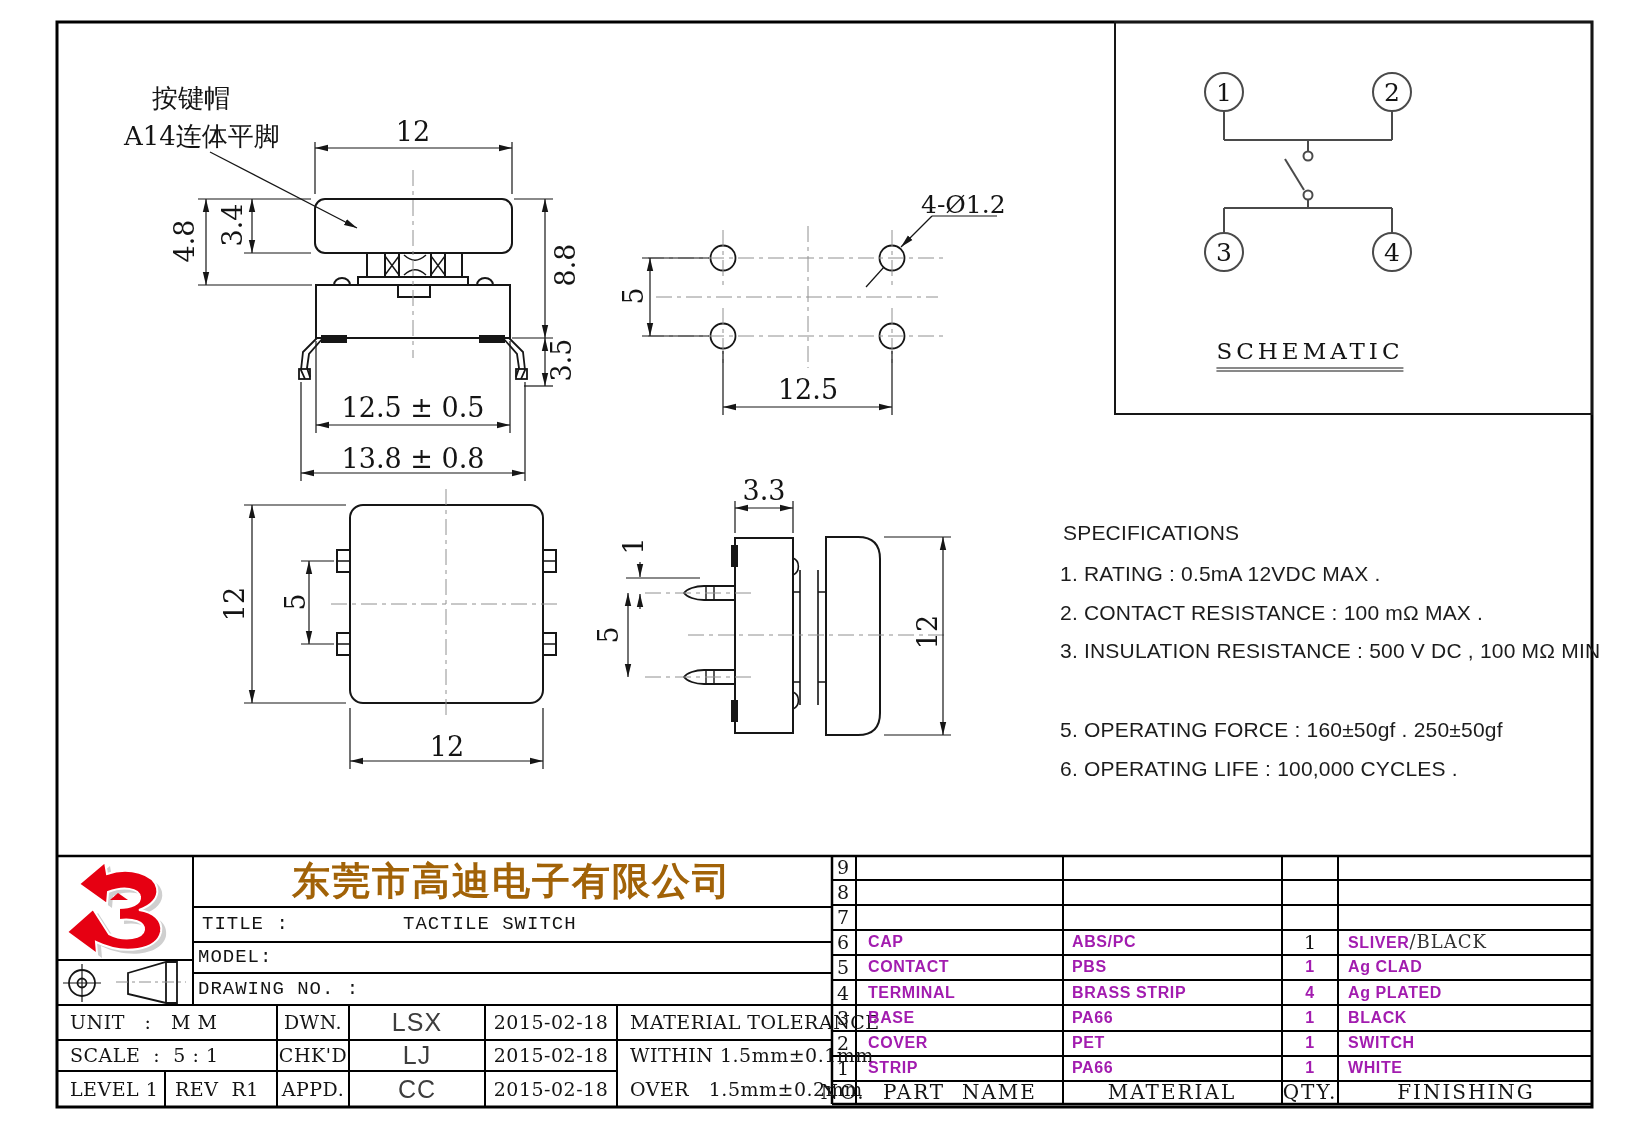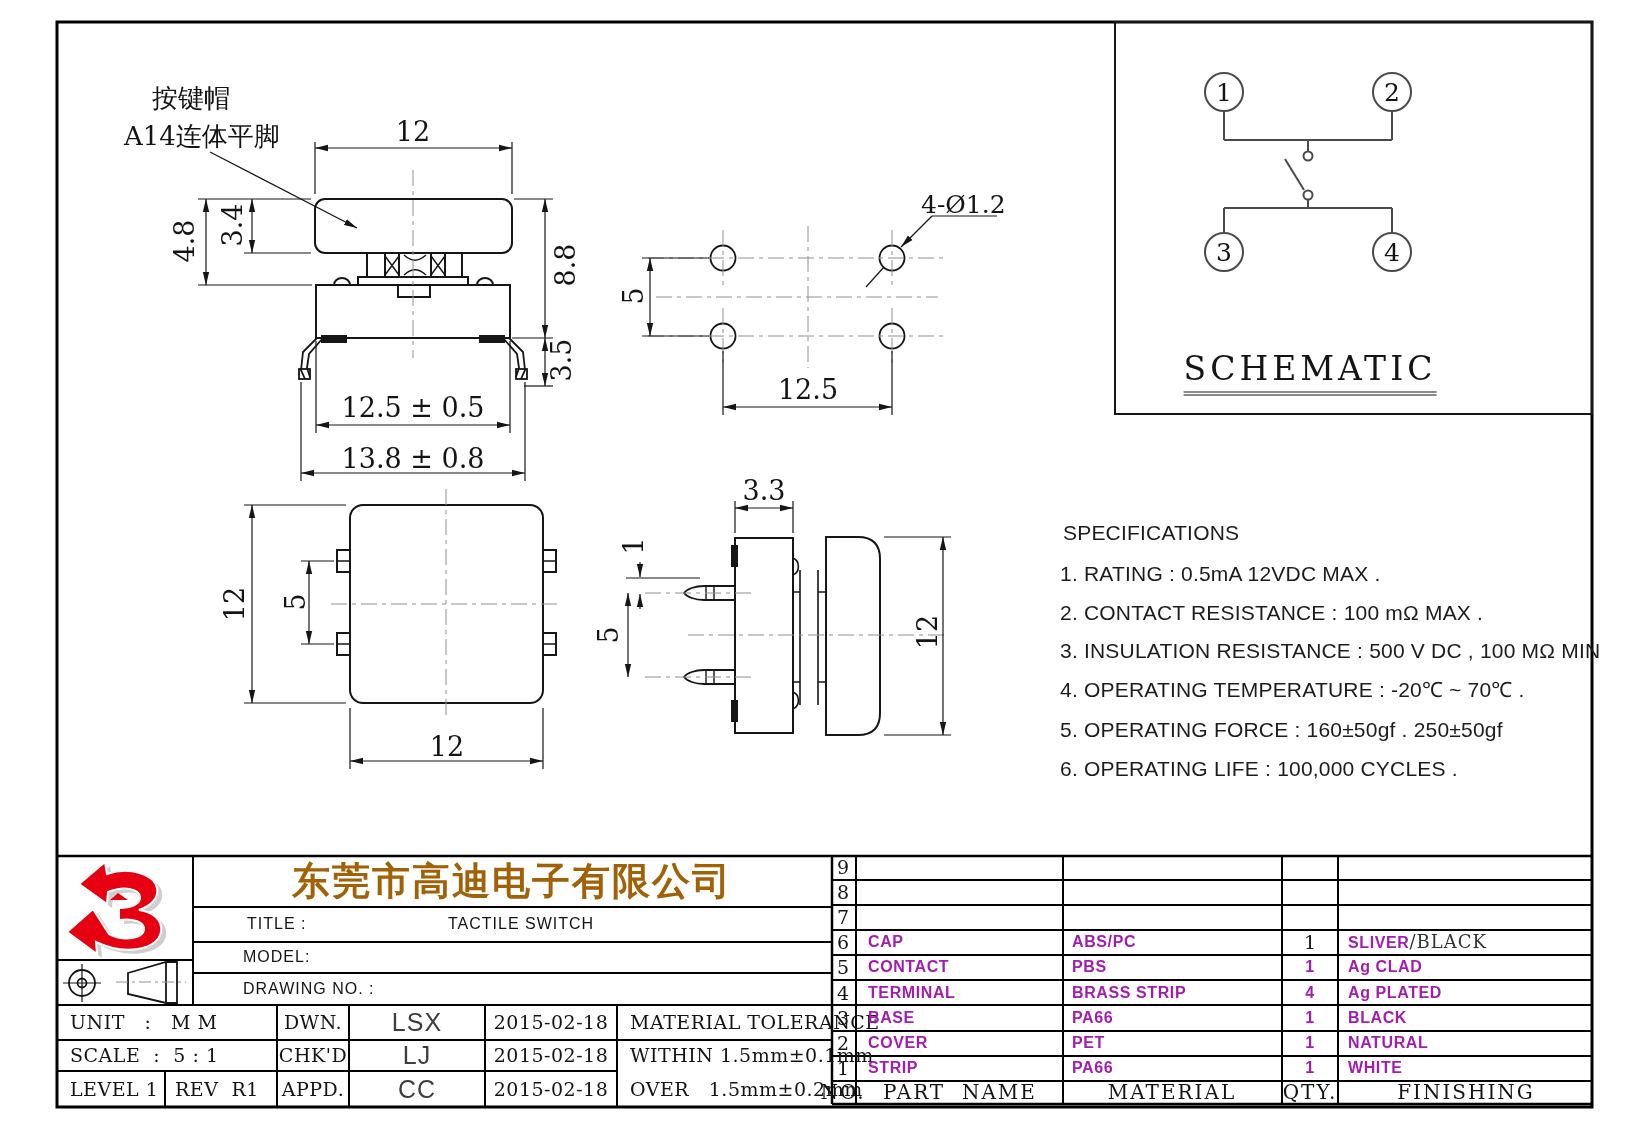--- a/index.html
+++ b/index.html
@@ -7,25 +7,25 @@
          font-family:"Liberation Sans",sans-serif;}
   svg.art{position:absolute;left:0;top:0;}
   .t{position:absolute;white-space:pre;color:#141414;line-height:1;}
   .c{transform:translate(-50%,-50%);}
   .l{transform:translateY(-50%);}
   .r90{transform:translate(-50%,-50%) rotate(-90deg);}
   .dim{font-family:"DejaVu Serif","Liberation Serif",serif;font-size:27px;}
   .note{font-family:"DejaVu Serif","Liberation Serif",serif;font-size:26px;}
   .callout{font-family:"DejaVu Serif","Liberation Serif",serif;font-size:25px;}
   .schem-pin{font-family:"DejaVu Serif","Liberation Serif",serif;font-size:25px;}
-  .schem-title{font-family:"DejaVu Serif","Liberation Serif",serif;font-size:33px;letter-spacing:4px;margin-top:17px;}
+  .schem-title{font-family:"DejaVu Serif","Liberation Serif",serif;font-size:23px;letter-spacing:4px;}
   .schem-title span{border-bottom:4px double #141414;padding-bottom:4px;}
   .spec{font-size:21px;color:#1c1c1c;letter-spacing:0.2px;}
   .company{font-weight:700;font-size:38px;letter-spacing:2px;color:#a16207;}
-  .tb1{font-family:Liberation Sans, sans-serif;font-size:16px;letter-spacing:1px;margin-left:45px;}
+  .tb1{font-family:Liberation Mono, monospace;font-size:19px;letter-spacing:1px;}
   .tbs{font-family:"DejaVu Serif","Liberation Serif",serif;font-size:19px;letter-spacing:0.5px;}
   .sign{font-size:25px;color:#3d3d3d;letter-spacing:1px;}
   .pno{font-family:"DejaVu Serif","Liberation Serif",serif;font-size:19px;}
   .phead{font-family:"DejaVu Serif","Liberation Serif",serif;font-size:20px;letter-spacing:2px;}
   .pn{font-weight:700;font-size:16px;letter-spacing:0.6px;color:#a21caf;}
   .fin-alt{font-family:"DejaVu Serif","Liberation Serif",serif;font-weight:400;font-size:18px;color:#333;letter-spacing:1px;}
 </style>
 </head>
 <body>
 
@@ -216,21 +216,20 @@
   <div class="t c schem-pin" style="left:1224px;top:92px">1</div>
   <div class="t c schem-pin" style="left:1392px;top:92px">2</div>
   <div class="t c schem-pin" style="left:1224px;top:252px">3</div>
   <div class="t c schem-pin" style="left:1392px;top:252px">4</div>
   <div class="t c schem-title" style="left:1310px;top:351px"><span>SCHEMATIC</span></div>
 
   <div class="t l spec" style="left:1063px;top:532px">SPECIFICATIONS</div>
   <div class="t l spec" style="left:1060px;top:573px">1. RATING : 0.5mA 12VDC MAX .</div>
   <div class="t l spec" style="left:1060px;top:612px">2. CONTACT RESISTANCE : 100 mΩ MAX .</div>
   <div class="t l spec" style="left:1060px;top:650px">3. INSULATION RESISTANCE : 500 V DC , 100 MΩ MIN</div>
-  <div class="t l spec" style="left:1060px;top:689px">4. OPERATING TEMPERATURE : -20℃ ~ 70℃ .</div>
   <div class="t l spec" style="left:1060px;top:729px">5. OPERATING FORCE : 160±50gf . 250±50gf</div>
   <div class="t l spec" style="left:1060px;top:768px">6. OPERATING LIFE : 100,000 CYCLES .</div>
 
   <div class="t c company" style="left:512px;top:881px">东莞市高迪电子有限公司</div>
   <div class="t l tb1" style="left:202px;top:924px">TITLE :</div>
   <div class="t l tb1" style="left:403px;top:924px">TACTILE SWITCH</div>
   <div class="t l tb1" style="left:198px;top:957px">MODEL:</div>
   <div class="t l tb1" style="left:198px;top:989px">DRAWING NO. :</div>
 
   <div class="t l tbs" style="left:70px;top:1022px">UNIT   :   M M</div>
@@ -277,21 +276,21 @@
   <div class="t c pno" style="left:843px;top:1018px">3</div>
   <div class="t l pn" style="left:868px;top:1018px">BASE</div>
   <div class="t l pn" style="left:1072px;top:1018px">PA66</div>
   <div class="t c pn" style="left:1310px;top:1018px">1</div>
   <div class="t l pn" style="left:1348px;top:1018px">BLACK</div>
 
   <div class="t c pno" style="left:843px;top:1043px">2</div>
   <div class="t l pn" style="left:868px;top:1043px">COVER</div>
   <div class="t l pn" style="left:1072px;top:1043px">PET</div>
   <div class="t c pn" style="left:1310px;top:1043px">1</div>
-  <div class="t l pn" style="left:1348px;top:1043px">NATURAL</div>
+  <div class="t l pn" style="left:1348px;top:1043px">SWITCH</div>
 
   <div class="t c pno" style="left:843px;top:1068px">1</div>
   <div class="t l pn" style="left:868px;top:1068px">STRIP</div>
   <div class="t l pn" style="left:1072px;top:1068px">PA66</div>
   <div class="t c pn" style="left:1310px;top:1068px">1</div>
   <div class="t l pn" style="left:1348px;top:1068px">WHITE</div>
 
   <div class="t c phead" style="left:843px;top:1092px">NO.</div>
   <div class="t c phead" style="left:960px;top:1092px">PART  NAME</div>
   <div class="t c phead" style="left:1172px;top:1092px">MATERIAL</div>

